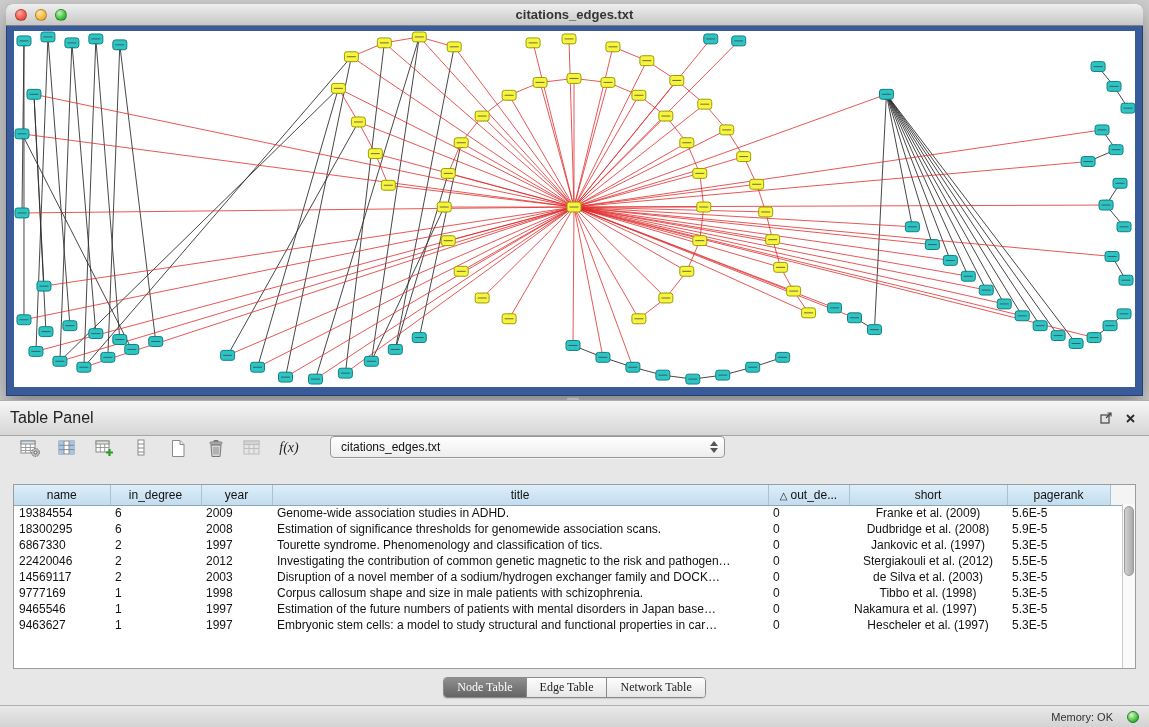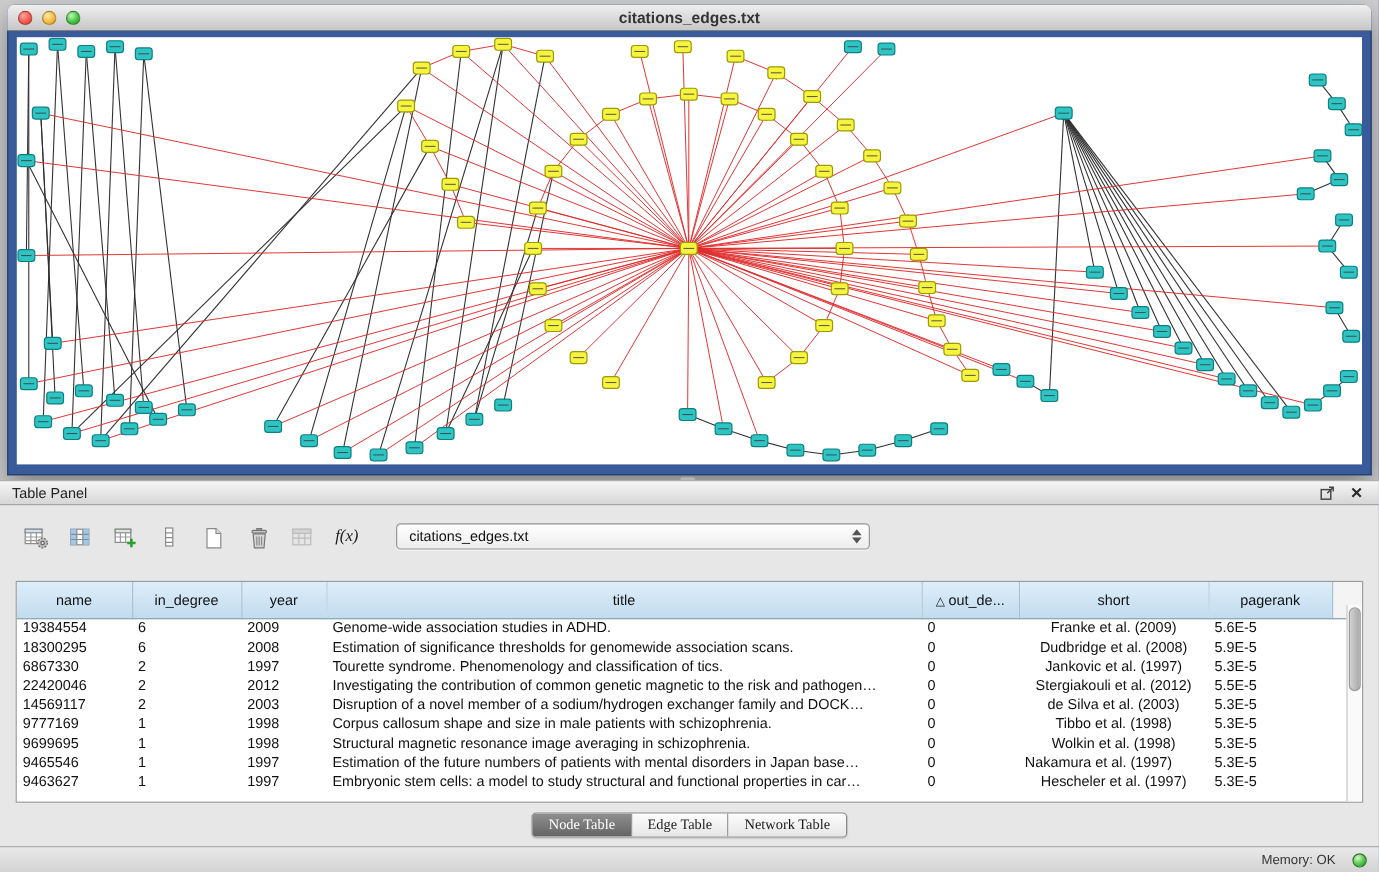--- a/index.html
+++ b/index.html
@@ -21,43 +21,43 @@
   .net-frame { position:absolute; top:22px; left:0; right:0; bottom:0;
     background:#3a5b9a; border:1px solid #24406e; border-top:none; padding:5px 7px 8px 7px; }
   .net-frame svg { width:100%; height:100%; background:#ffffff; display:block; }
 
   
   .grip { position:absolute; left:566px; top:397px; width:14px; height:5px;
     border-radius:3px; background:#b5b5b5; border:1px solid #9a9a9a; }
 
   
   .table-panel { position:absolute; left:0; top:400px; width:1149px; height:305px; background:#e7e7e7; }
-  .panel-header { height:21px; background:linear-gradient(#f6f6f6,#d6d6d6);
+  .panel-header { height:36px; background:linear-gradient(#f6f6f6,#d6d6d6);
     border-top:1px solid #adadad; border-bottom:1px solid #a5a5a5;
-    display:flex; align-items:center; padding:0 10px; font-size:12px; color:#222; }
+    display:flex; align-items:center; padding:0 10px; font-size:16px; color:#222; }
   .panel-header .spacer { flex:1; }
   .ph-btn { width:18px; height:16px; display:flex; align-items:center; justify-content:center; margin-left:6px; cursor:default; }
 
   .toolbar { position:absolute; top:36px; left:18px; right:16px; height:26px;
     display:flex; align-items:flex-start; gap:13px; }
   .tbtn { width:24px; height:24px; display:flex; align-items:center; justify-content:center; }
   .fx { font-family:"Liberation Serif", serif; font-style:italic; font-size:14px; color:#222; }
 
   .dropdown { margin-left:16px; width:395px; height:22px; border:1px solid #989898; border-radius:4px;
     background:linear-gradient(#ffffff,#ededed); display:flex; align-items:center;
     padding:0 3px 0 10px; font-size:12px; color:#111; box-shadow:0 1px 0 rgba(255,255,255,.6); }
   .dropdown .dd-label { flex:1; overflow:hidden; white-space:nowrap; }
   .stepper { width:15px; height:16px; display:flex; flex-direction:column; align-items:center; justify-content:center; gap:2px; }
   .tri-up   { width:0; height:0; border-left:4px solid transparent; border-right:4px solid transparent; border-bottom:5px solid #555; }
   .tri-down { width:0; height:0; border-left:4px solid transparent; border-right:4px solid transparent; border-top:5px solid #555; }
 
   .table-wrap { position:absolute; top:84px; left:13px; right:13px; height:185px;
     background:#fff; border:1px solid #9c9c9c; overflow:hidden; }
   table { border-collapse:collapse; table-layout:fixed; width:100%; font-size:12px; color:#111; }
-  th { height:30px; font-weight:normal; text-align:center; background:linear-gradient(#ddeefa,#c2dcee);
+  th { height:20px; font-weight:normal; text-align:center; background:linear-gradient(#ddeefa,#c2dcee);
     border-right:1px solid #a9c2d4; border-bottom:1px solid #8fa9ba; overflow:hidden; white-space:nowrap;margin-left:13px; }
   th.spacer-col { background:#f4f4f4; border-right:none; }
   td { height:16px; padding:0 5px; white-space:nowrap; overflow:hidden; }
   td.c-short { text-align:center; }
   .sort-tri { font-size:10px; margin-right:3px; color:#222; }
 
   .vscroll { position:absolute; top:19px; right:0; bottom:0; width:13px;
     background:#fafafa; border-left:1px solid #c9c9c9; }
   .vthumb { margin:2px 1px; height:70px; border-radius:6px;
     background:linear-gradient(90deg,#d2d2d2,#a9a9a9); border:1px solid #9a9a9a; }
@@ -869,30 +869,20 @@
             <td class="c-name">9777169</td>
             <td class="c-in_degree">1</td>
             <td class="c-year">1998</td>
             <td class="c-title">Corpus callosum shape and size in male patients with schizophrenia.</td>
             <td class="c-out_degree">0</td>
             <td class="c-short" style="text-align: center;">Tibbo et al. (1998)</td>
             <td class="c-pagerank">5.3E-5</td>
             <td></td>
           </tr>
           <tr>
-            <td class="c-name">9699695</td>
-            <td class="c-in_degree">1</td>
-            <td class="c-year">1998</td>
-            <td class="c-title">Structural magnetic resonance image averaging in schizophrenia.</td>
-            <td class="c-out_degree">0</td>
-            <td class="c-short" style="text-align: center;">Wolkin et al. (1998)</td>
-            <td class="c-pagerank">5.3E-5</td>
-            <td></td>
-          </tr>
-          <tr>
             <td class="c-name">9465546</td>
             <td class="c-in_degree">1</td>
             <td class="c-year">1997</td>
             <td class="c-title">Estimation of the future numbers of patients with mental disorders in Japan base…</td>
             <td class="c-out_degree">0</td>
             <td class="c-short" style="text-align: left;">Nakamura et al. (1997)</td>
             <td class="c-pagerank">5.3E-5</td>
             <td></td>
           </tr>
           <tr>

